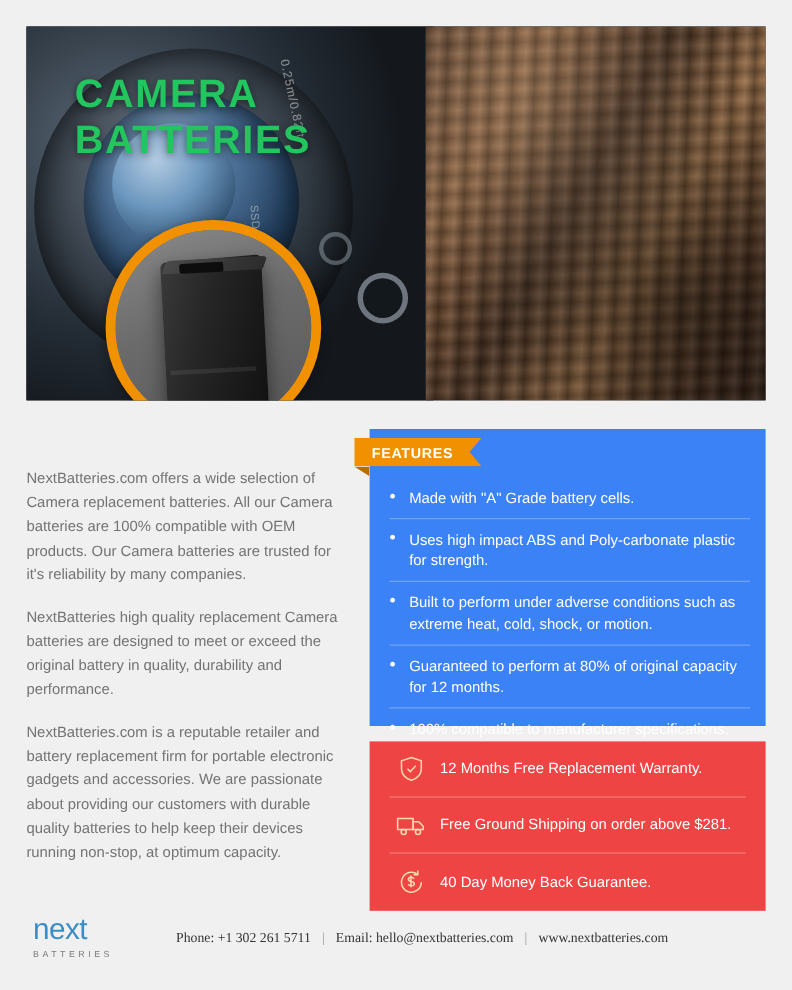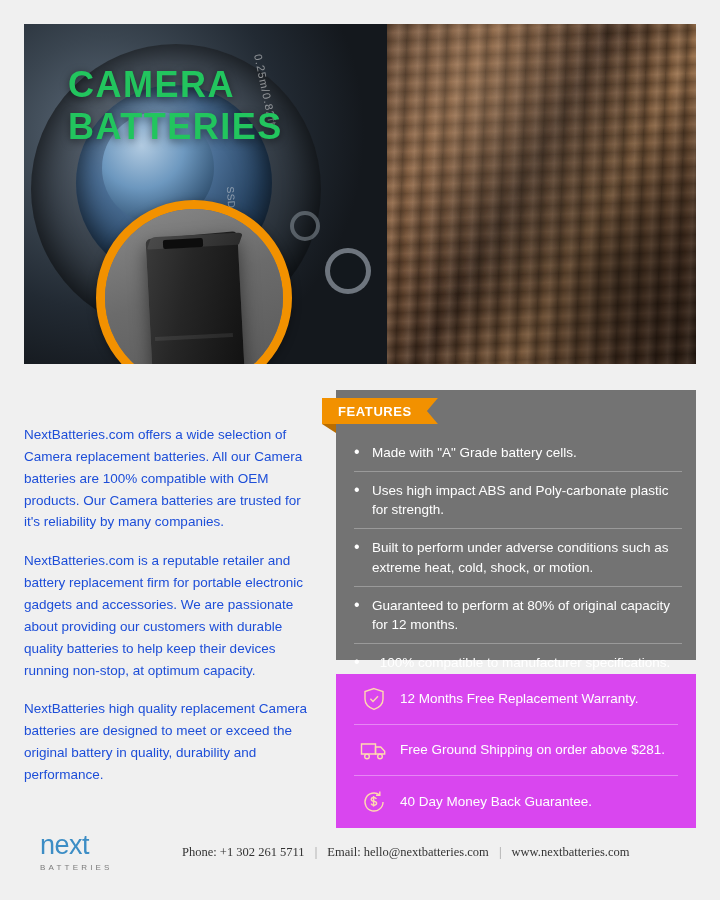--- a/index.html
+++ b/index.html
@@ -133,29 +133,29 @@
     width: 78px; height: 4px;
     background: rgba(255,255,255,.08);
     transform: rotate(-3deg);
   }
 
   
   .left-col {
     position: absolute; left: 24px; top: 424px; width: 296px;
   }
   .left-col p {
-    font-size: 13.5px; line-height: 1.62; color: #1d4ed8;
+    font-size: 13.5px; line-height: 1.62; color: #737373;
     margin-bottom: 17px;
   }
 
   
   .features {
     position: absolute; left: 336px; top: 390px;
     width: 360px; height: 270px;
-    background: #737373;
+    background: #3b82f6;
   }
   .feat-ribbon {
     position: absolute; left: -14px; top: 8px;
     height: 26px; padding: 0 26px 0 16px;
     background: #f29100; color: #fff;
     font-size: 13px; font-weight: bold; letter-spacing: .6px;
     display: flex; align-items: center;
     clip-path: polygon(0 0, 100% 0, calc(100% - 11px) 50%, 100% 100%, 0 100%);
   }
   .feat-ribbon-tail {
@@ -167,50 +167,50 @@
   .feat-list {
     position: absolute; left: 18px; top: 44px; right: 14px;
     list-style: none;
   }
   .feat-list li {
     position: relative;
     padding: 9px 4px 9px 18px;
     color: #fff; font-size: 13.5px; line-height: 1.42;
     border-bottom: 1px solid rgba(255,255,255,.28);
   }
-  .feat-list li:last-child { border-bottom: none; text-align: center; }
+  .feat-list li:last-child { border-bottom: none; }
   .feat-list li:before {
     content: "•"; position: absolute; left: 0; top: 7px;
     font-size: 16px; color: #fff;
   }
 
   
   .guarantees {
     position: absolute; left: 336px; top: 674px;
     width: 360px; height: 154px;
-    background: #d946ef;
+    background: #ef4444;
   }
   .g-row {
     display: flex; align-items: center;
     height: 51px; margin: 0 18px;
     border-bottom: 1px solid rgba(255,255,255,.35);
   }
   .g-row:last-child { border-bottom: none; }
   .g-icon {
     width: 40px; flex: 0 0 40px;
     display: flex; align-items: center; justify-content: center;
   }
   .g-text {
     color: #fff; font-size: 13.5px; line-height: 1.3; padding-left: 6px;
   }
 
   
   .footer {
-    position: absolute; left: 38px; top: 828px; width: 672px; height: 48px;
-    display: flex; align-items: center; gap: 12px;
+    position: absolute; left: 28px; top: 828px; width: 672px; height: 48px;
+    display: flex; align-items: center;
   }
   .logo { width: 120px; padding-left: 2px; }
   .logo-main {
     font-size: 27px; color: #3c8dc5; letter-spacing: -.5px; line-height: 1;
   }
   .logo-sub {
     font-size: 8px; color: #7b7b7b; letter-spacing: 3.2px; margin-top: 4px;
   }
   .footer-contact {
     font-size: 12.5px; color: #333; padding-left: 12px; white-space: nowrap; font-family: Liberation Serif, serif;
@@ -243,22 +243,22 @@
       <div class="batt-bg"></div>
       <div class="batt-body"></div>
       <div class="batt-top"></div>
       <div class="batt-contact"></div>
       <div class="batt-groove"></div>
     </div>
   </div>
 
   <div class="left-col">
     <p>NextBatteries.com offers a wide selection of Camera replacement batteries. All our Camera batteries are 100% compatible with OEM products. Our Camera batteries are trusted for it's reliability by many companies.</p>
+    <p>NextBatteries high quality replacement Camera batteries are designed to meet or exceed the original battery in quality, durability and performance.</p>
     <p>NextBatteries.com is a reputable retailer and battery replacement firm for portable electronic gadgets and accessories. We are passionate about providing our customers with durable quality batteries to help keep their devices running non-stop, at optimum capacity.</p>
-    <p>NextBatteries high quality replacement Camera batteries are designed to meet or exceed the original battery in quality, durability and performance.</p>
   </div>
 
   <div class="features">
     <div class="feat-ribbon">FEATURES</div>
     <div class="feat-ribbon-tail"></div>
     <ul class="feat-list">
       <li>Made with "A" Grade battery cells.</li>
       <li>Uses high impact ABS and Poly-carbonate plastic for strength.</li>
       <li>Built to perform under adverse conditions such as extreme heat, cold, shock, or motion.</li>
       <li>Guaranteed to perform at 80% of original capacity for 12 months.</li>

